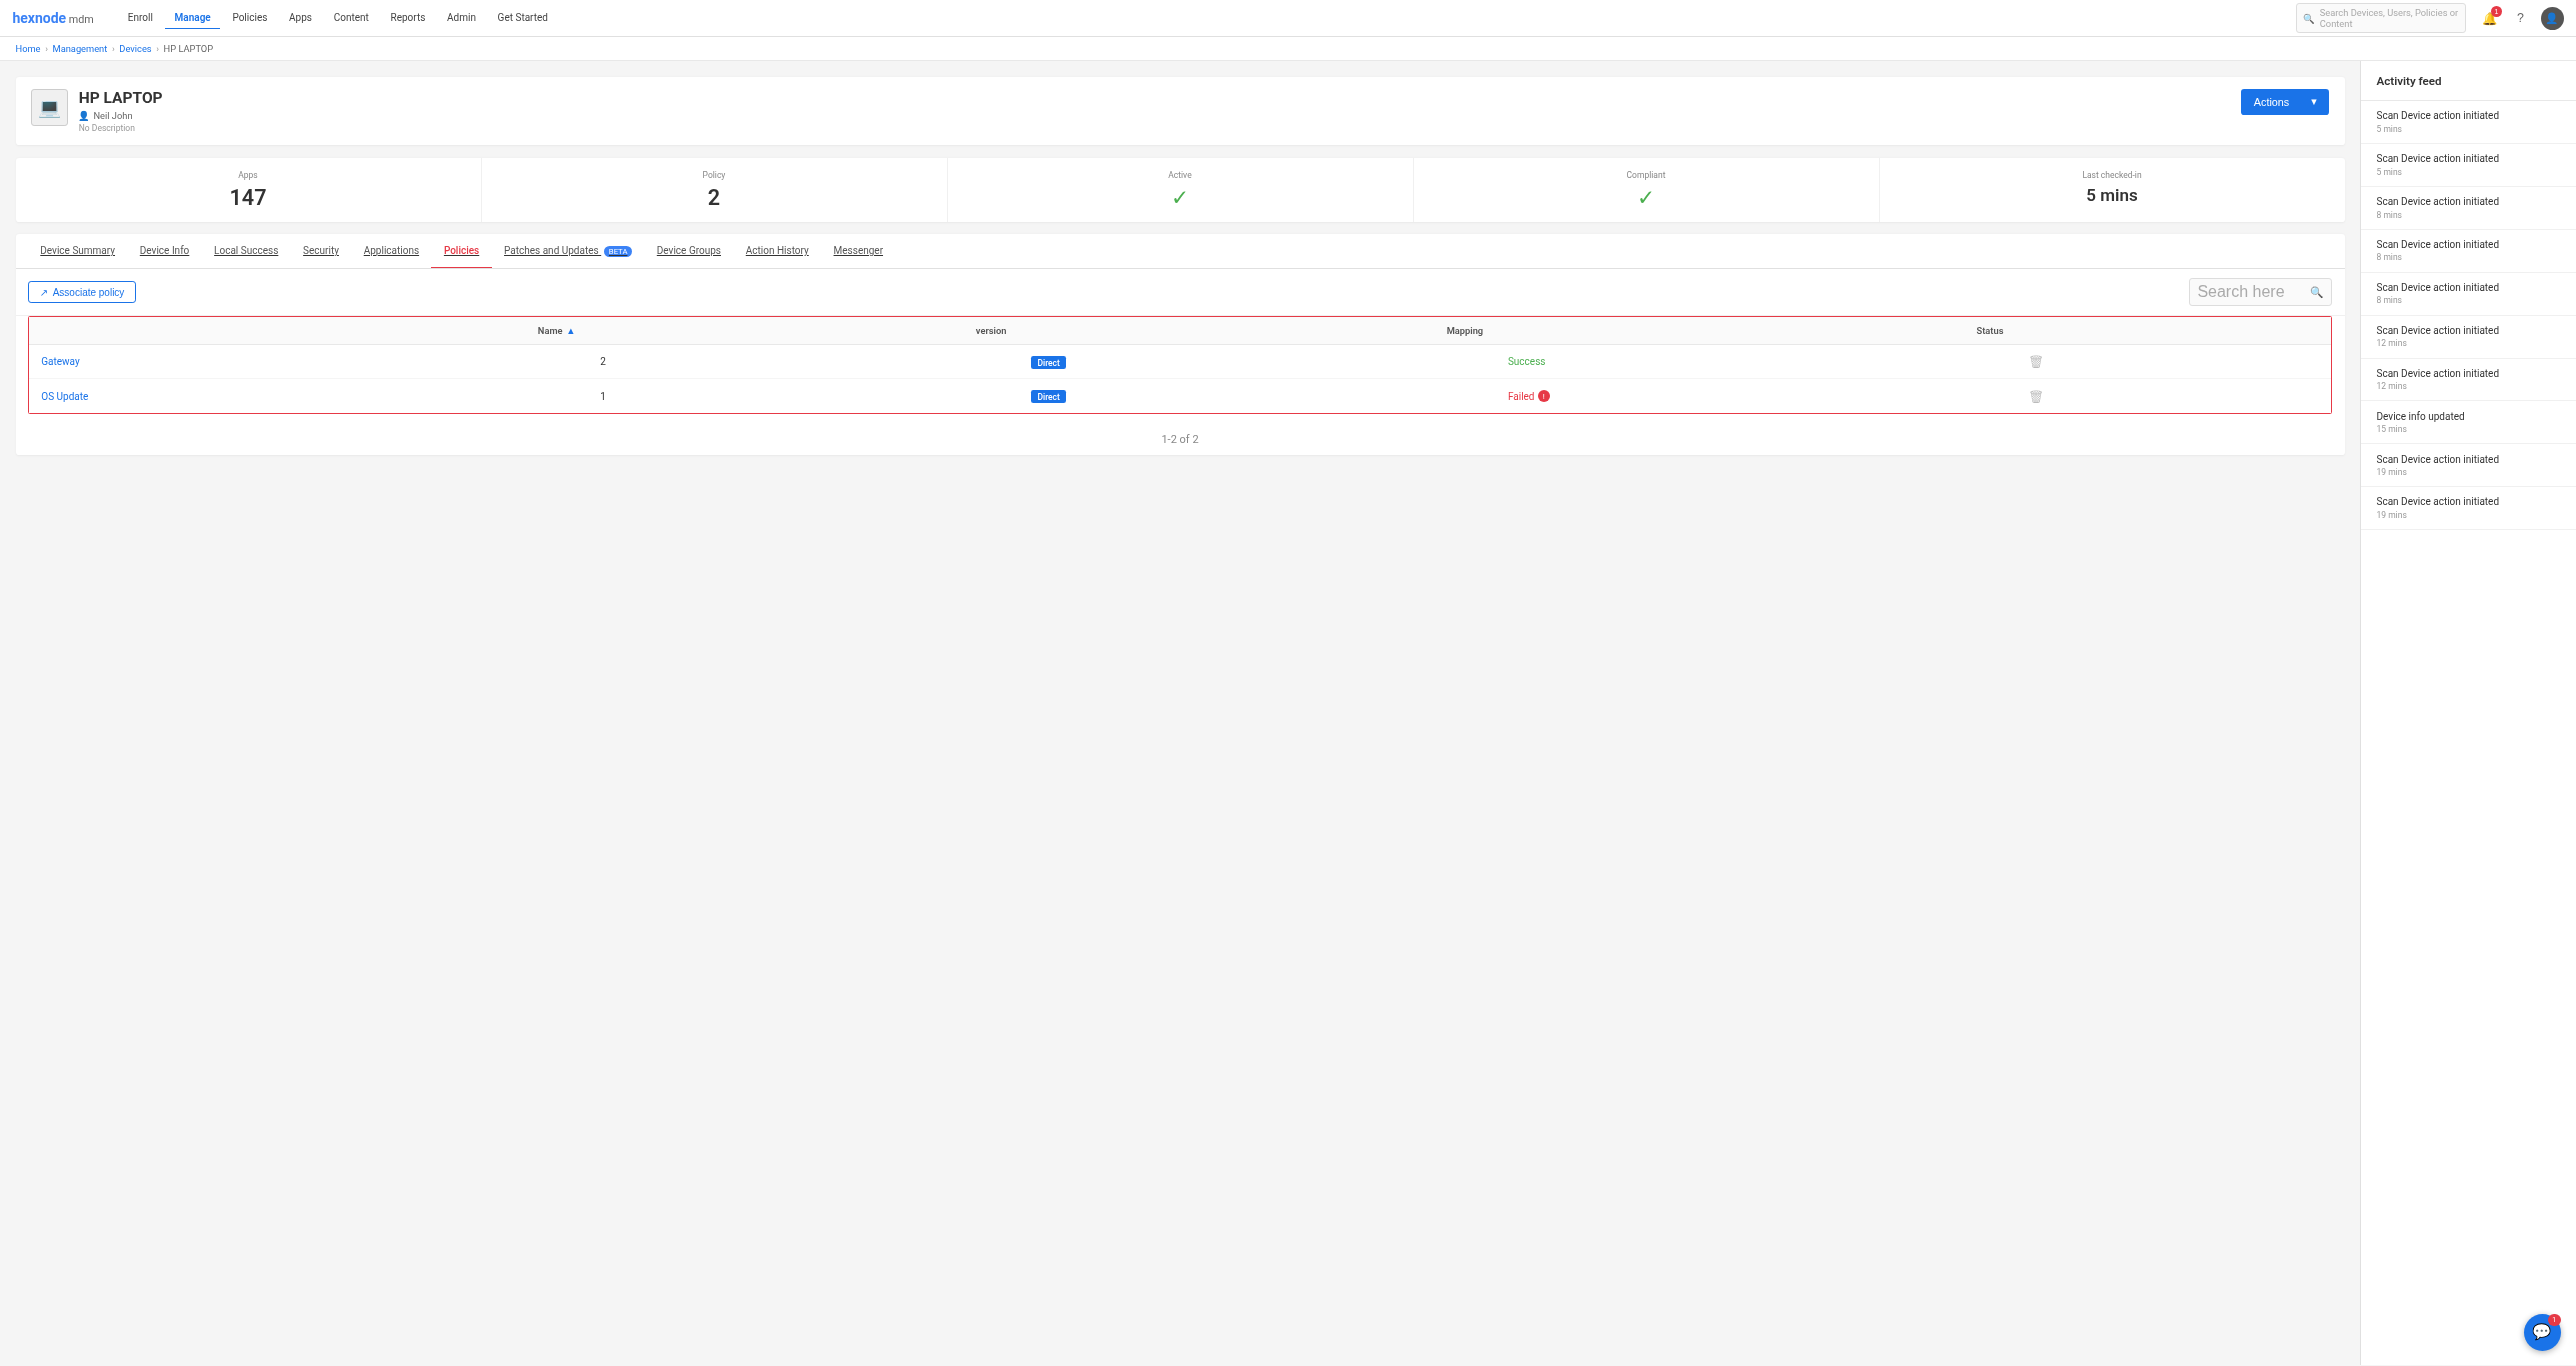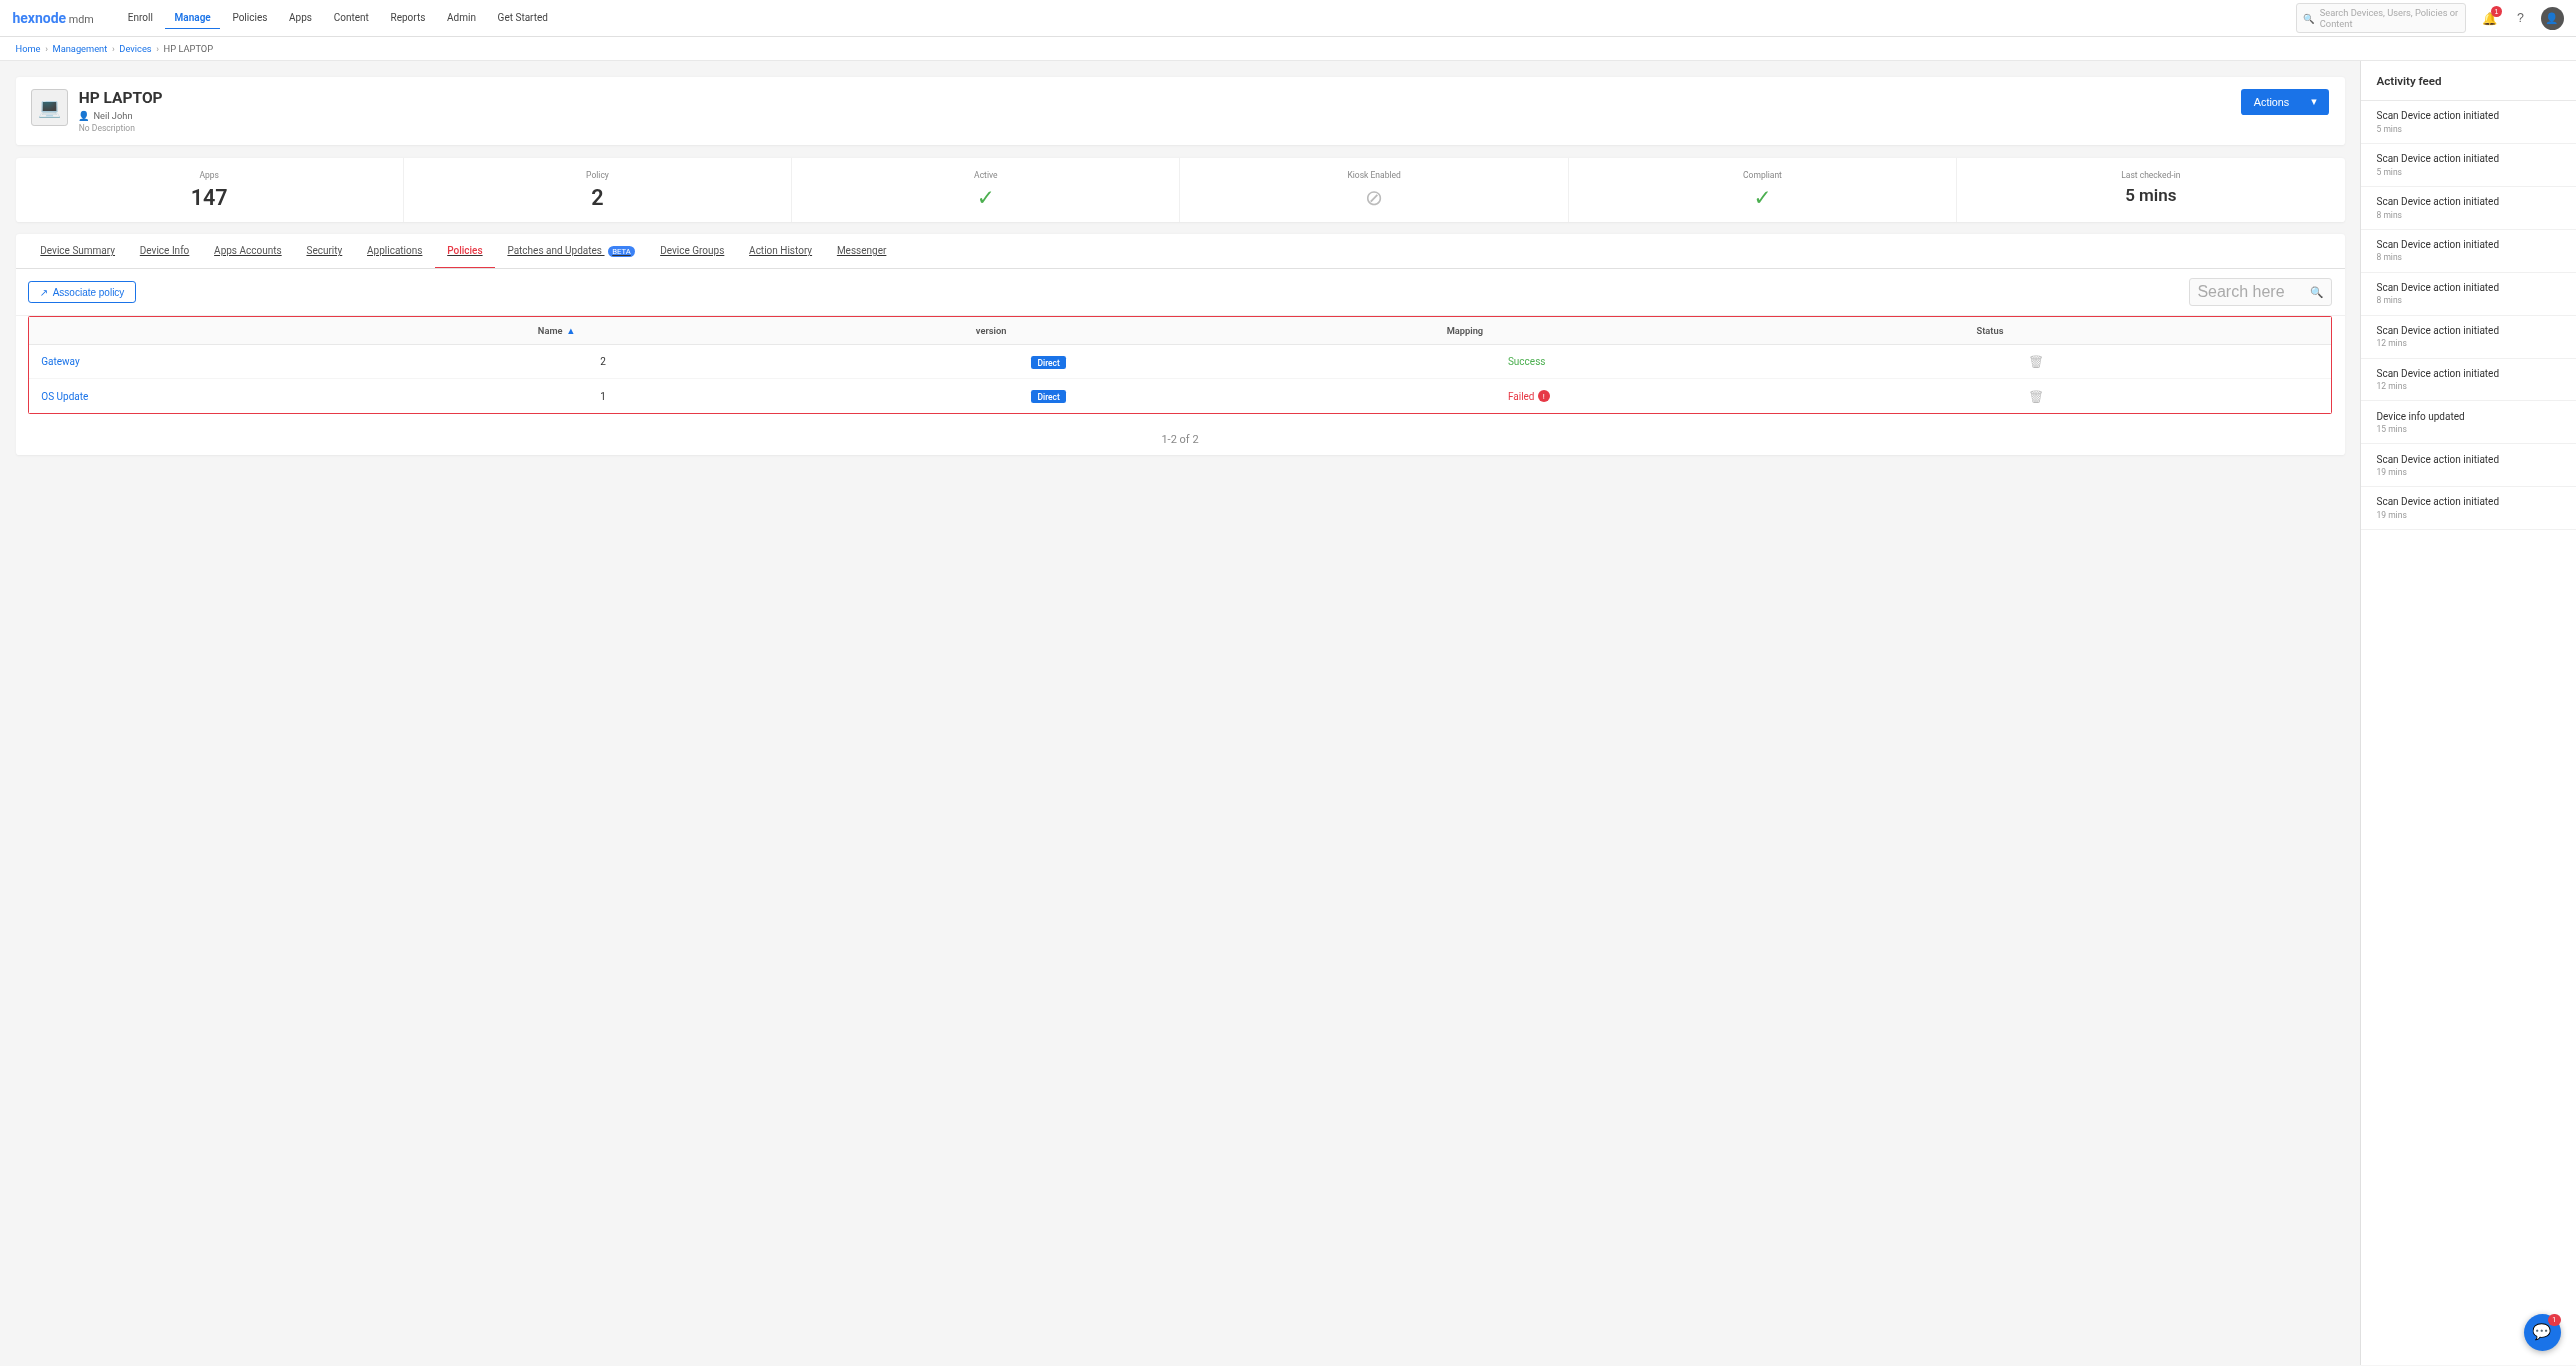--- a/index.html
+++ b/index.html
@@ -157,38 +157,34 @@
       </div>
       <div class="stat-item">
         <div class="stat-label">Policy</div>
         <div class="stat-value">2</div>
       </div>
       <div class="stat-item">
         <div class="stat-label">Active</div>
         <div class="stat-icon-check">✓</div>
       </div>
       <div class="stat-item">
-        <div class="stat-label">Kiosk Enabled</div>
-        <div class="stat-icon-disabled">⊘</div>
-      </div>
-      <div class="stat-item">
         <div class="stat-label">Compliant</div>
         <div class="stat-icon-check">✓</div>
       </div>
       <div class="stat-item">
         <div class="stat-label">Last checked-in</div>
         <div class="stat-value" style="font-size:17px;">5 mins</div>
       </div>
     </div>
 
     <div class="tabs-container">
       <div class="tabs-row">
         <div class="tab">Device Summary</div>
         <div class="tab">Device Info</div>
-        <div class="tab">Apps Accounts</div>
+        <div class="tab">Local Success</div>
         <div class="tab">Security</div>
         <div class="tab">Applications</div>
         <div class="tab active">Policies</div>
         <div class="tab">Patches and Updates <span class="tab-badge">BETA</span></div>
         <div class="tab">Device Groups</div>
         <div class="tab">Action History</div>
         <div class="tab">Messenger</div>
       </div>
 
       <div class="toolbar">

